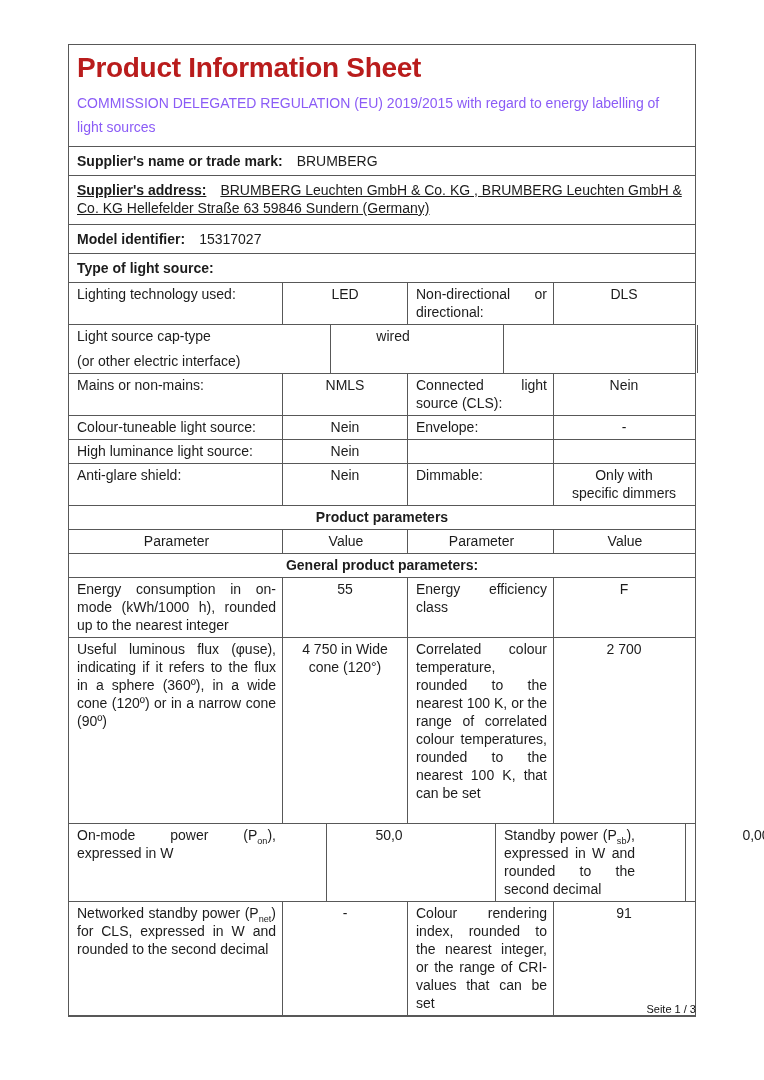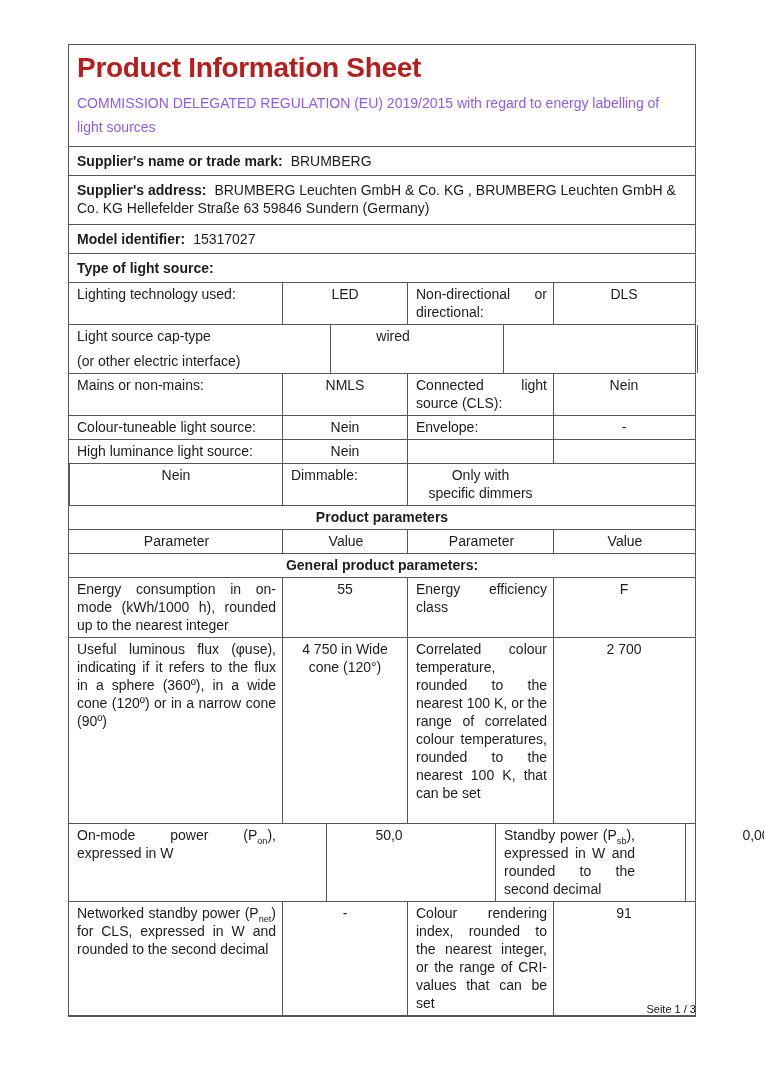--- a/index.html
+++ b/index.html
@@ -29,23 +29,23 @@
     font-size: 28px; line-height: 34px;
     font-weight: bold;
     letter-spacing: -0.3px;
     margin-bottom: 6px;
   }
   .regulation { font-size: 14px; line-height: 24px; color: #8b5cf6; }
 
   
   .info-row { padding: 5px 8px 5px 8px; }
   .info-row .lbl { font-weight: bold; }
-  .info-row .val { margin-left: 8px; }
+  .info-row .val { margin-left: 14px; }
   .row-name { min-height: 28px; }
-  .row-address { min-height: 49px; }
+  .row-address { min-height: 49px; text-decoration: underline; }
   .row-model { min-height: 27px; }
   .row-type { min-height: 25px; }
 
   
   .grid4 { display: grid; grid-template-columns: 213px 125px 146px 141px; }
   .cell {
     padding: 2px 6px 3px 8px;
     border-left: 1.5px solid #585858;
     overflow: hidden;
   }
@@ -134,20 +134,21 @@
   </div>
 
   <div class="block grid4 sr4">
     <div class="cell c1">High luminance light source:</div>
     <div class="cell val">Nein</div>
     <div class="cell c3"></div>
     <div class="cell val"></div>
   </div>
 
   <div class="block grid4 sr5">
+    <div class="cell c1">Anti-glare shield:</div>
     <div class="cell val">Nein</div>
     <div class="cell c3">Dimmable:</div>
     <div class="cell val">Only with
 specific dimmers</div>
   </div>
 
   <div class="block section-row">Product parameters</div>
 
   <div class="block grid4 colhead-row ch">
     <div class="cell c1">Parameter</div>

